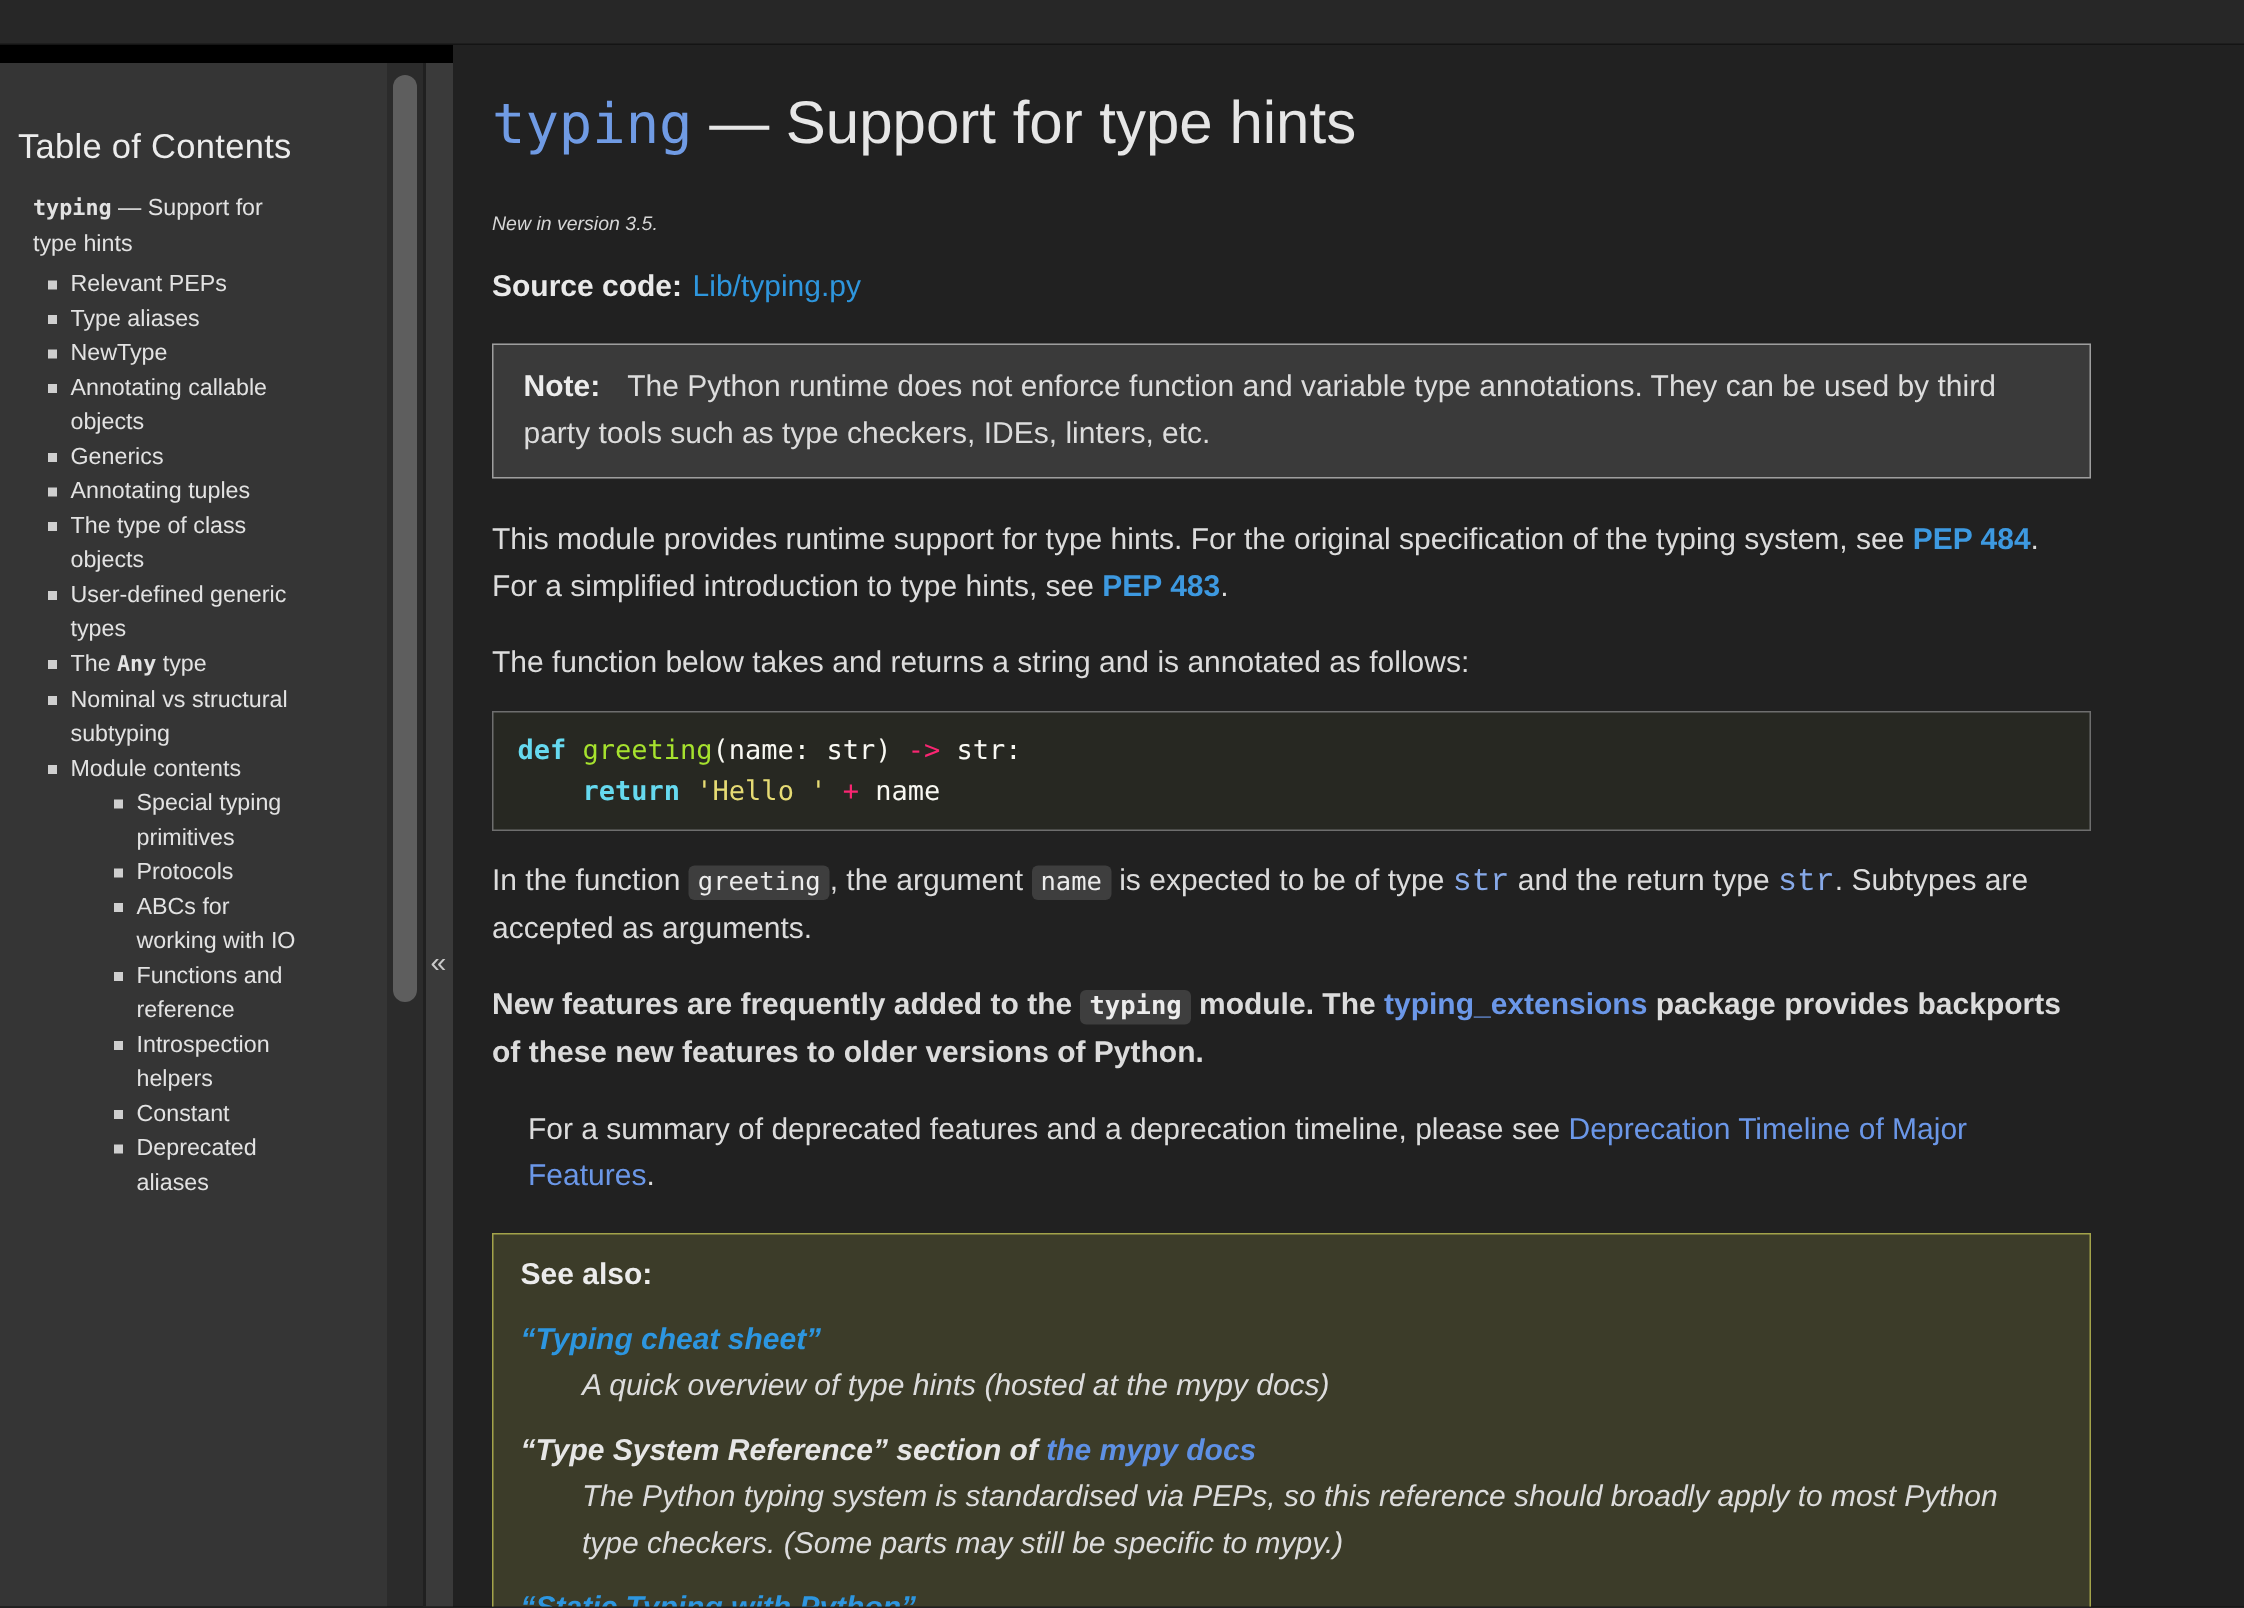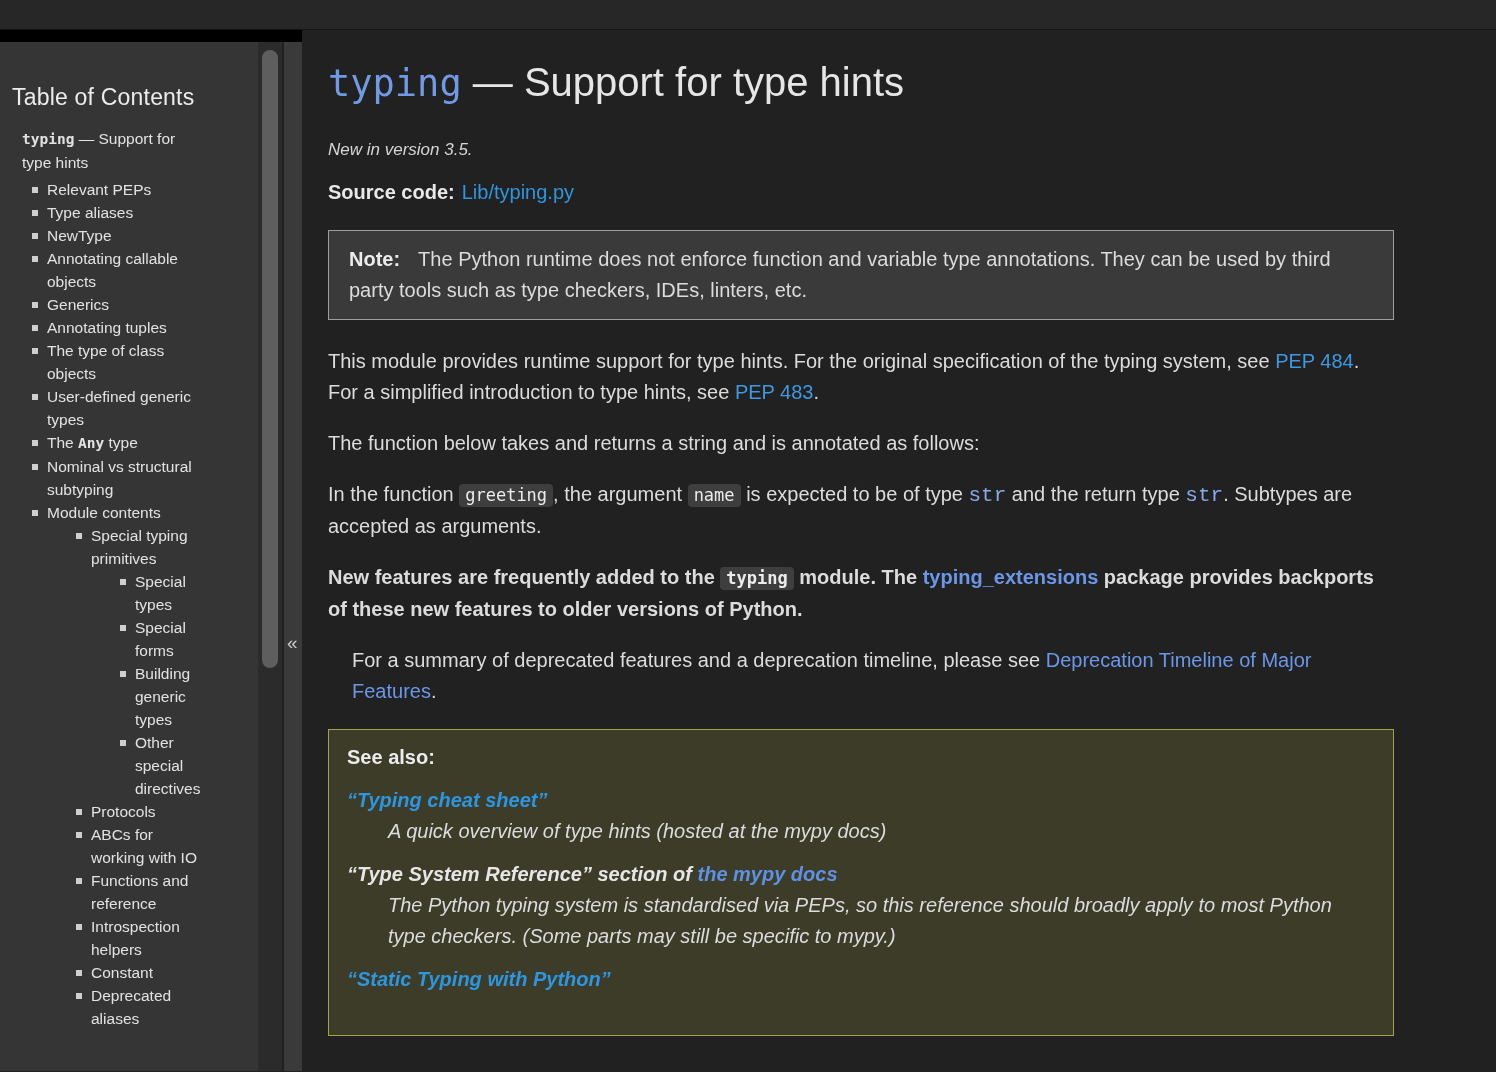--- a/index.html
+++ b/index.html
@@ -68,26 +68,26 @@
   }
 
   
   .main { flex:1 1 auto; background:#212121; padding:28px 0 0 26px; overflow:hidden; }
   .doc { max-width:1066px; font-size:20px; line-height:31px; color:#dcdcdc; }
 
   h1.pagetitle { font-size:40px; line-height:48px; font-weight:400; color:#e6e6e6; margin:0; }
   h1.pagetitle code {
     font-family:"DejaVu Sans Mono", monospace; font-size:37px; color:#709be4; font-weight:400;
   }
-  .version { font-style:italic; font-size:17px; color:#d6d6d6; margin-top:26px; }
+  .version { font-style:italic; font-size:13px; color:#d6d6d6; margin-top:26px; }
   .source { margin-top:12px; }
   .source strong { color:#e9e9e9; margin-right:7px; }
 
   a.link-bright { color:#2e96dd; text-decoration:none; cursor:pointer; }
-  a.link-pep { color:#3d99e0; font-weight:400; text-decoration:none; cursor:pointer; }
+  a.link-pep { color:#3d99e0; font-weight:700; text-decoration:none; cursor:pointer; }
   a.link-int { color:#6b97e8; text-decoration:none; cursor:pointer; }
   a.xref {
     font-family:Liberation Mono, monospace; font-size:21px;
     color:#87a9e8; text-decoration:none; cursor:pointer;
   }
 
   .note {
     margin-top:22px; background:#3a3a3a;
     border:1px solid #9e9e9e; padding:13px 20px;
   }
@@ -155,26 +155,20 @@
         <li><a>User-defined generic types</a></li>
         <li>
           <a><span>The </span><code>Any</code><span> type</span></a>
         </li>
         <li><a>Nominal vs structural subtyping</a></li>
         <li>
           <a>Module contents</a>
           <ul class="l2">
             <li>
               <a>Special typing primitives</a>
-              <ul class="l3">
-                <li><a>Special types</a></li>
-                <li><a>Special forms</a></li>
-                <li><a>Building generic types</a></li>
-                <li><a>Other special directives</a></li>
-              </ul>
             </li>
             <li><a>Protocols</a></li>
             <li><a>ABCs for working with IO</a></li>
             <li><a>Functions and reference</a></li>
             <li><a>Introspection helpers</a></li>
             <li><a>Constant</a></li>
             <li><a>Deprecated aliases</a></li>
           </ul>
         </li>
       </ul>
@@ -199,20 +193,22 @@
       <p class="source"><strong>Source code:</strong><a class="link-bright">Lib/typing.py</a></p>
 
       <div class="note">
         <strong>Note:</strong><span>The Python runtime does not enforce function and variable type annotations. They can be used by third party tools such as type checkers, IDEs, linters, etc.</span>
       </div>
 
       <p class="para"><span>This module provides runtime support for type hints. For the original specification of the typing system, see </span><a class="link-pep">PEP 484</a><span>. For a simplified introduction to type hints, see </span><a class="link-pep">PEP 483</a><span>.</span></p>
 
       <p class="para">The function below takes and returns a string and is annotated as follows:</p>
 
+      <pre class="codeblock"><span class="k">def</span><span class="p"> </span><span class="f">greeting</span><span class="p">(name: str) </span><span class="o">-&gt;</span><span class="p"> str:</span><span class="p">
+    </span><span class="k">return</span><span class="p"> </span><span class="s">'Hello '</span><span class="p"> </span><span class="o">+</span><span class="p"> name</span></pre>
 
       <p class="para p3"><span>In the function </span><code class="chip">greeting</code><span>, the argument </span><code class="chip">name</code><span> is expected to be of type </span><a class="xref">str</a><span> and the return type </span><a class="xref">str</a><span>. Subtypes are accepted as arguments.</span></p>
 
       <p class="para p4"><span>New features are frequently added to the </span><code class="chip">typing</code><span> module. The </span><a class="link-int">typing_extensions</a><span> package provides backports of these new features to older versions of Python.</span></p>
 
       <p class="para p5"><span>For a summary of deprecated features and a deprecation timeline, please see </span><a class="link-int">Deprecation Timeline of Major Features</a><span>.</span></p>
 
       <div class="seealso">
         <p class="sa-label"><strong>See also:</strong></p>
         <dl>

